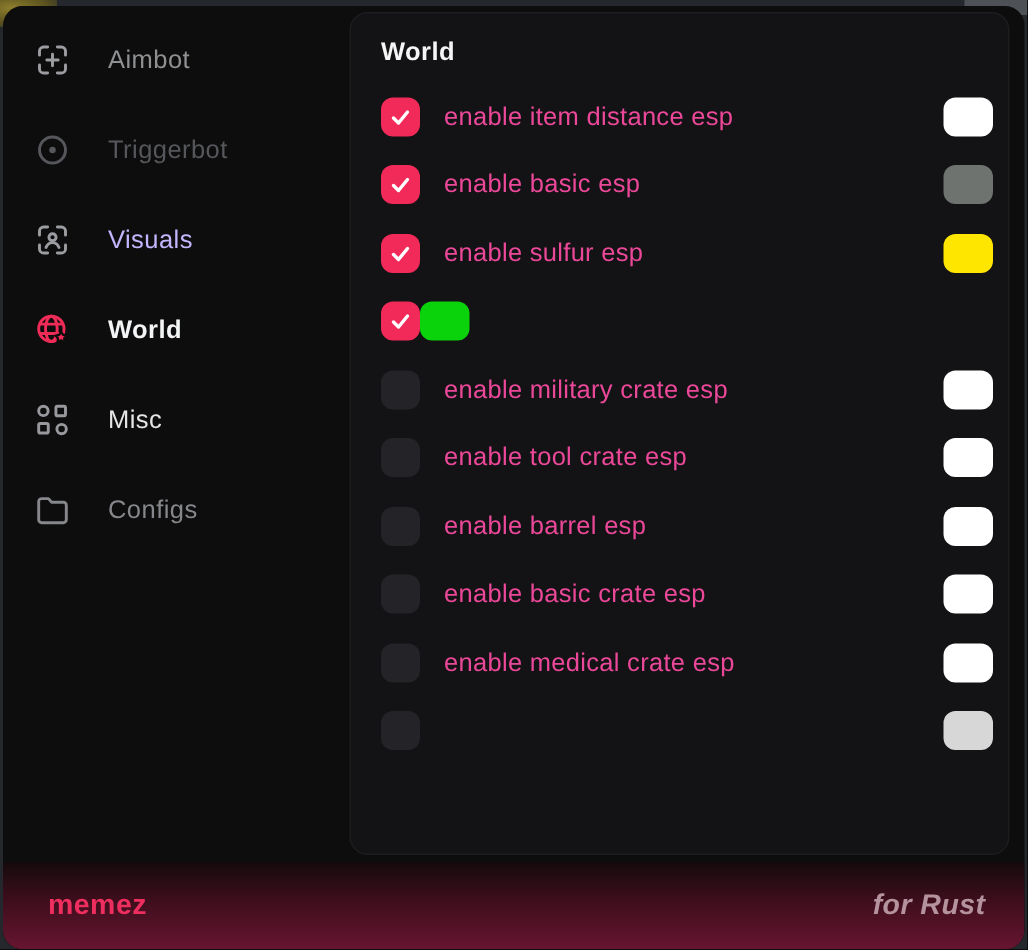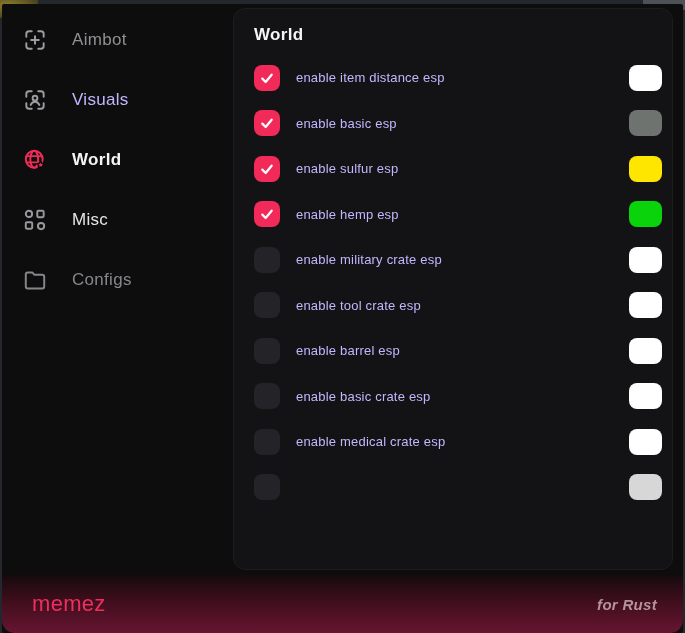--- a/index.html
+++ b/index.html
@@ -11,21 +11,21 @@
   }
   .bg-blob-left{
     position:absolute;left:0;top:0;width:38px;height:18px;
     background:radial-gradient(ellipse at 20% 30%,#8d7d2c 0%,#5c531f 55%,#24272b 100%);
   }
   .bg-blob-right{
     position:absolute;right:0;top:0;width:42px;height:10px;background:#4e5257;
   }
   .window{
     position:absolute;left:2px;top:4px;right:2px;bottom:0;
-    background:#0d0d0e;border-radius:2px;overflow:hidden;
+    background:#0d0d0e;border-radius:13px;overflow:hidden;
   }
   
   .sidebar{position:absolute;left:0;top:0;width:231px;bottom:58px;padding-top:6px;box-sizing:border-box;}
   .side-item{
     display:flex;align-items:center;height:60px;padding-left:20px;cursor:pointer;
     color:#8e9092;
   }
   .side-item .icon{width:26px;height:26px;flex:0 0 26px;display:flex;align-items:center;justify-content:center;}
   .side-item .icon svg{width:26px;height:26px;display:block;}
   .side-item .lbl{margin-left:24px;font-size:17px;letter-spacing:.3px;}
@@ -43,36 +43,36 @@
   .rows{position:relative;}
   .row{display:flex;align-items:center;height:45.5px;padding:0 10px 0 20px;}
   .checkbox{
     width:26px;height:26px;flex:0 0 26px;border-radius:8px;background:#242428;
     display:flex;align-items:center;justify-content:center;cursor:pointer;
   }
   .checkbox svg{display:none;width:16px;height:16px;}
   .checkbox.checked{background:#f22a5a;}
   .checkbox.checked svg{display:block;}
   .row-label{
-    margin-left:16px;flex:1 1 auto;color:#c4b5fd;font-size:13px;letter-spacing:.2px;
+    margin-left:16px;flex:1 1 auto;color:#ec4899;font-size:17px;letter-spacing:.2px;
     white-space:nowrap;overflow:hidden;
   }
   .swatch{
     width:33px;height:26px;flex:0 0 33px;border-radius:8px;background:#fff;cursor:pointer;
   }
   
   .footer{
     position:absolute;left:0;right:0;bottom:0;height:58px;
     background:linear-gradient(180deg,#150a0d 0%,#3f0e1d 45%,#671530 100%);
     border-radius:0 0 13px 13px;
     display:flex;align-items:center;justify-content:space-between;
     padding:0 26px 0 30px;box-sizing:border-box;
   }
-  .brand{color:#ee2e5e;font-size:22px;font-weight:400;letter-spacing:.3px;}
-  .tagline{color:#b4929e;font-size:15px;font-weight:700;font-style:italic;letter-spacing:.3px;}
+  .brand{color:#ee2e5e;font-size:19px;font-weight:700;letter-spacing:.3px;}
+  .tagline{color:#b4929e;font-size:19px;font-weight:700;font-style:italic;letter-spacing:.3px;}
 </style>
 </head>
 <body>
 
 <div class="app">
   <div class="bg-blob-left"></div>
   <div class="bg-blob-right"></div>
 
   <div class="window">
 
@@ -84,20 +84,29 @@
             <path d="M4 9V6.5A2.5 2.5 0 0 1 6.5 4H9"></path>
               <path d="M15 4h2.5A2.5 2.5 0 0 1 20 6.5V9"></path>
             <path d="M20 15v2.5a2.5 2.5 0 0 1-2.5 2.5H15"></path>
               <path d="M9 20H6.5A2.5 2.5 0 0 1 4 17.5V15"></path>
             <path d="M12 8.5v7M8.5 12h7"></path>
           </svg>
         </span>
         <span class="lbl" style="color: rgb(142, 144, 146);">Aimbot</span>
       </div>
 
+      <div class="side-item">
+        <span class="icon" style="color: rgb(85, 87, 91);">
+          <svg viewBox="0 0 24 24" fill="none" stroke="currentColor" stroke-width="1.8">
+            <circle cx="12" cy="12" r="8"></circle>
+              <circle cx="12" cy="12" r="2" fill="currentColor" stroke="none"></circle>
+          </svg>
+        </span>
+        <span class="lbl" style="color: rgb(85, 87, 91);">Triggerbot</span>
+      </div>
 
       <div class="side-item">
         <span class="icon" style="color: rgb(155, 157, 160);">
           <svg viewBox="0 0 24 24" fill="none" stroke="currentColor" stroke-width="1.8" stroke-linecap="round">
             <path d="M4 9V6.5A2.5 2.5 0 0 1 6.5 4H9"></path>
               <path d="M15 4h2.5A2.5 2.5 0 0 1 20 6.5V9"></path>
             <path d="M20 15v2.5a2.5 2.5 0 0 1-2.5 2.5H15"></path>
               <path d="M9 20H6.5A2.5 2.5 0 0 1 4 17.5V15"></path>
             <circle cx="12" cy="10.3" r="2.2"></circle>
               <path d="M8 16.6c.8-2 2.2-3 4-3s3.2 1 4 3"></path>
@@ -171,21 +180,20 @@
             </div>
           <div class="row-label">enable sulfur esp</div>
           <div class="swatch" style="background: rgb(255, 230, 0);"></div>
         </div>
         <div class="row">
           <div class="checkbox checked">
               <svg viewBox="0 0 24 24" fill="none" stroke="#fff" stroke-width="3.4" stroke-linecap="round" stroke-linejoin="round">
                 <polyline points="5,13 10,18 19,7"></polyline>
               </svg>
             </div>
-          <div class="row-label">enable hemp esp</div>
           <div class="swatch" style="background: rgb(11, 211, 11);"></div>
         </div>
         <div class="row">
           <div class="checkbox"></div>
           <div class="row-label">enable military crate esp</div>
           <div class="swatch" style="background: rgb(255, 255, 255);"></div>
         </div>
         <div class="row">
           <div class="checkbox"></div>
           <div class="row-label">enable tool crate esp</div>

